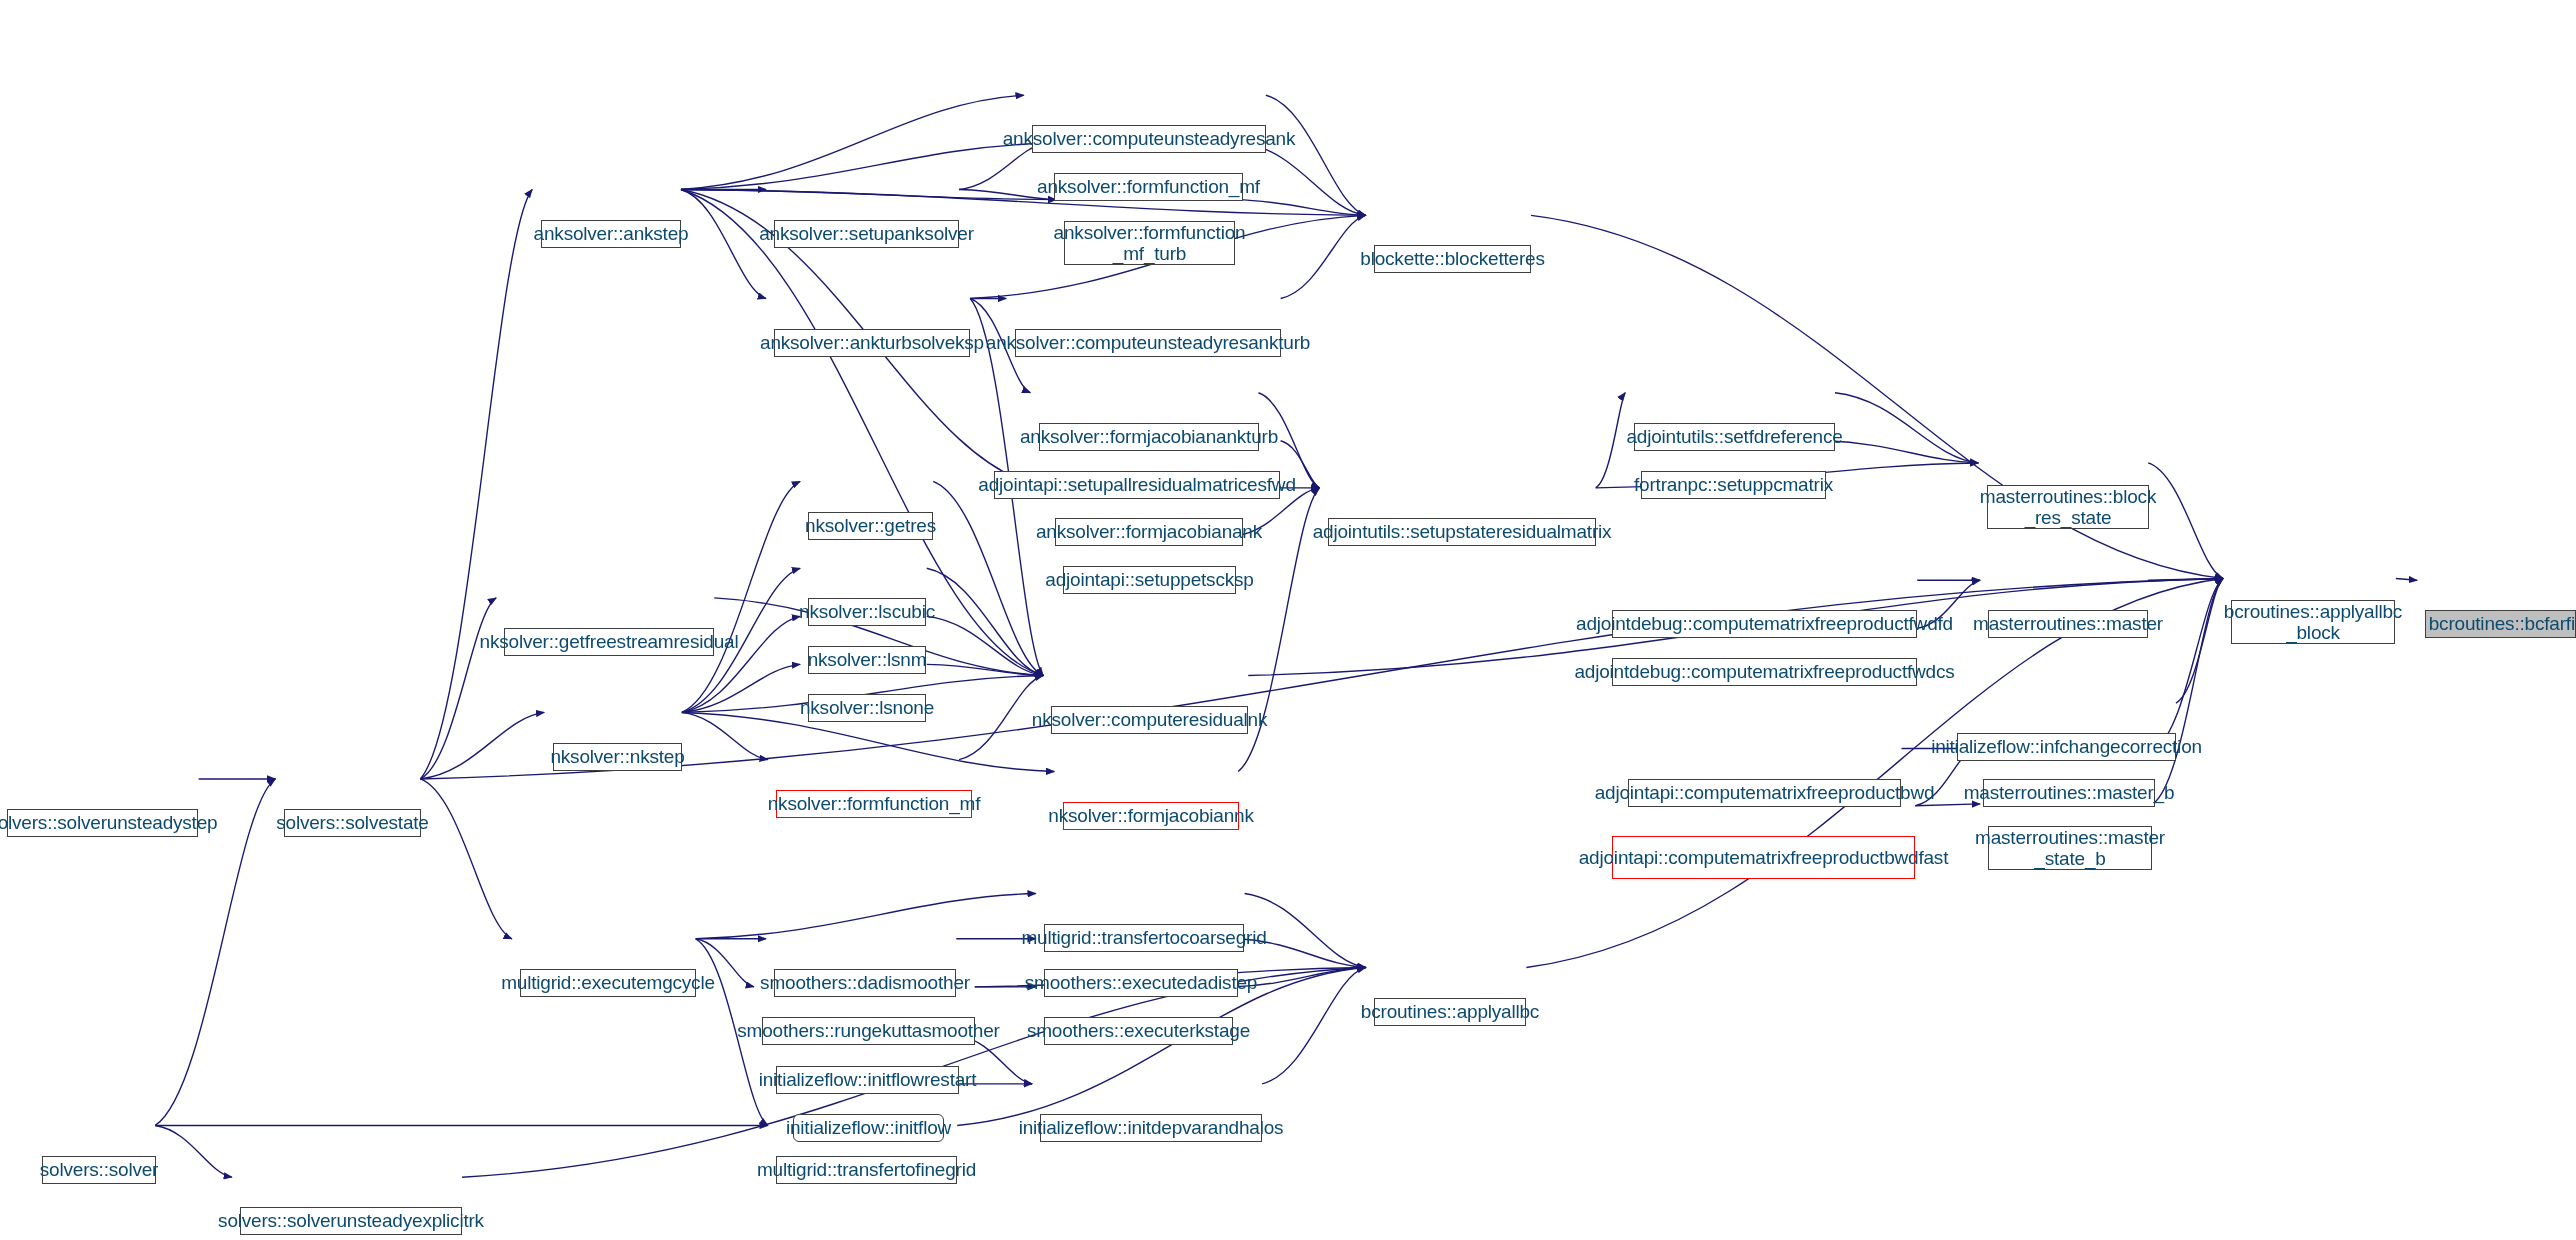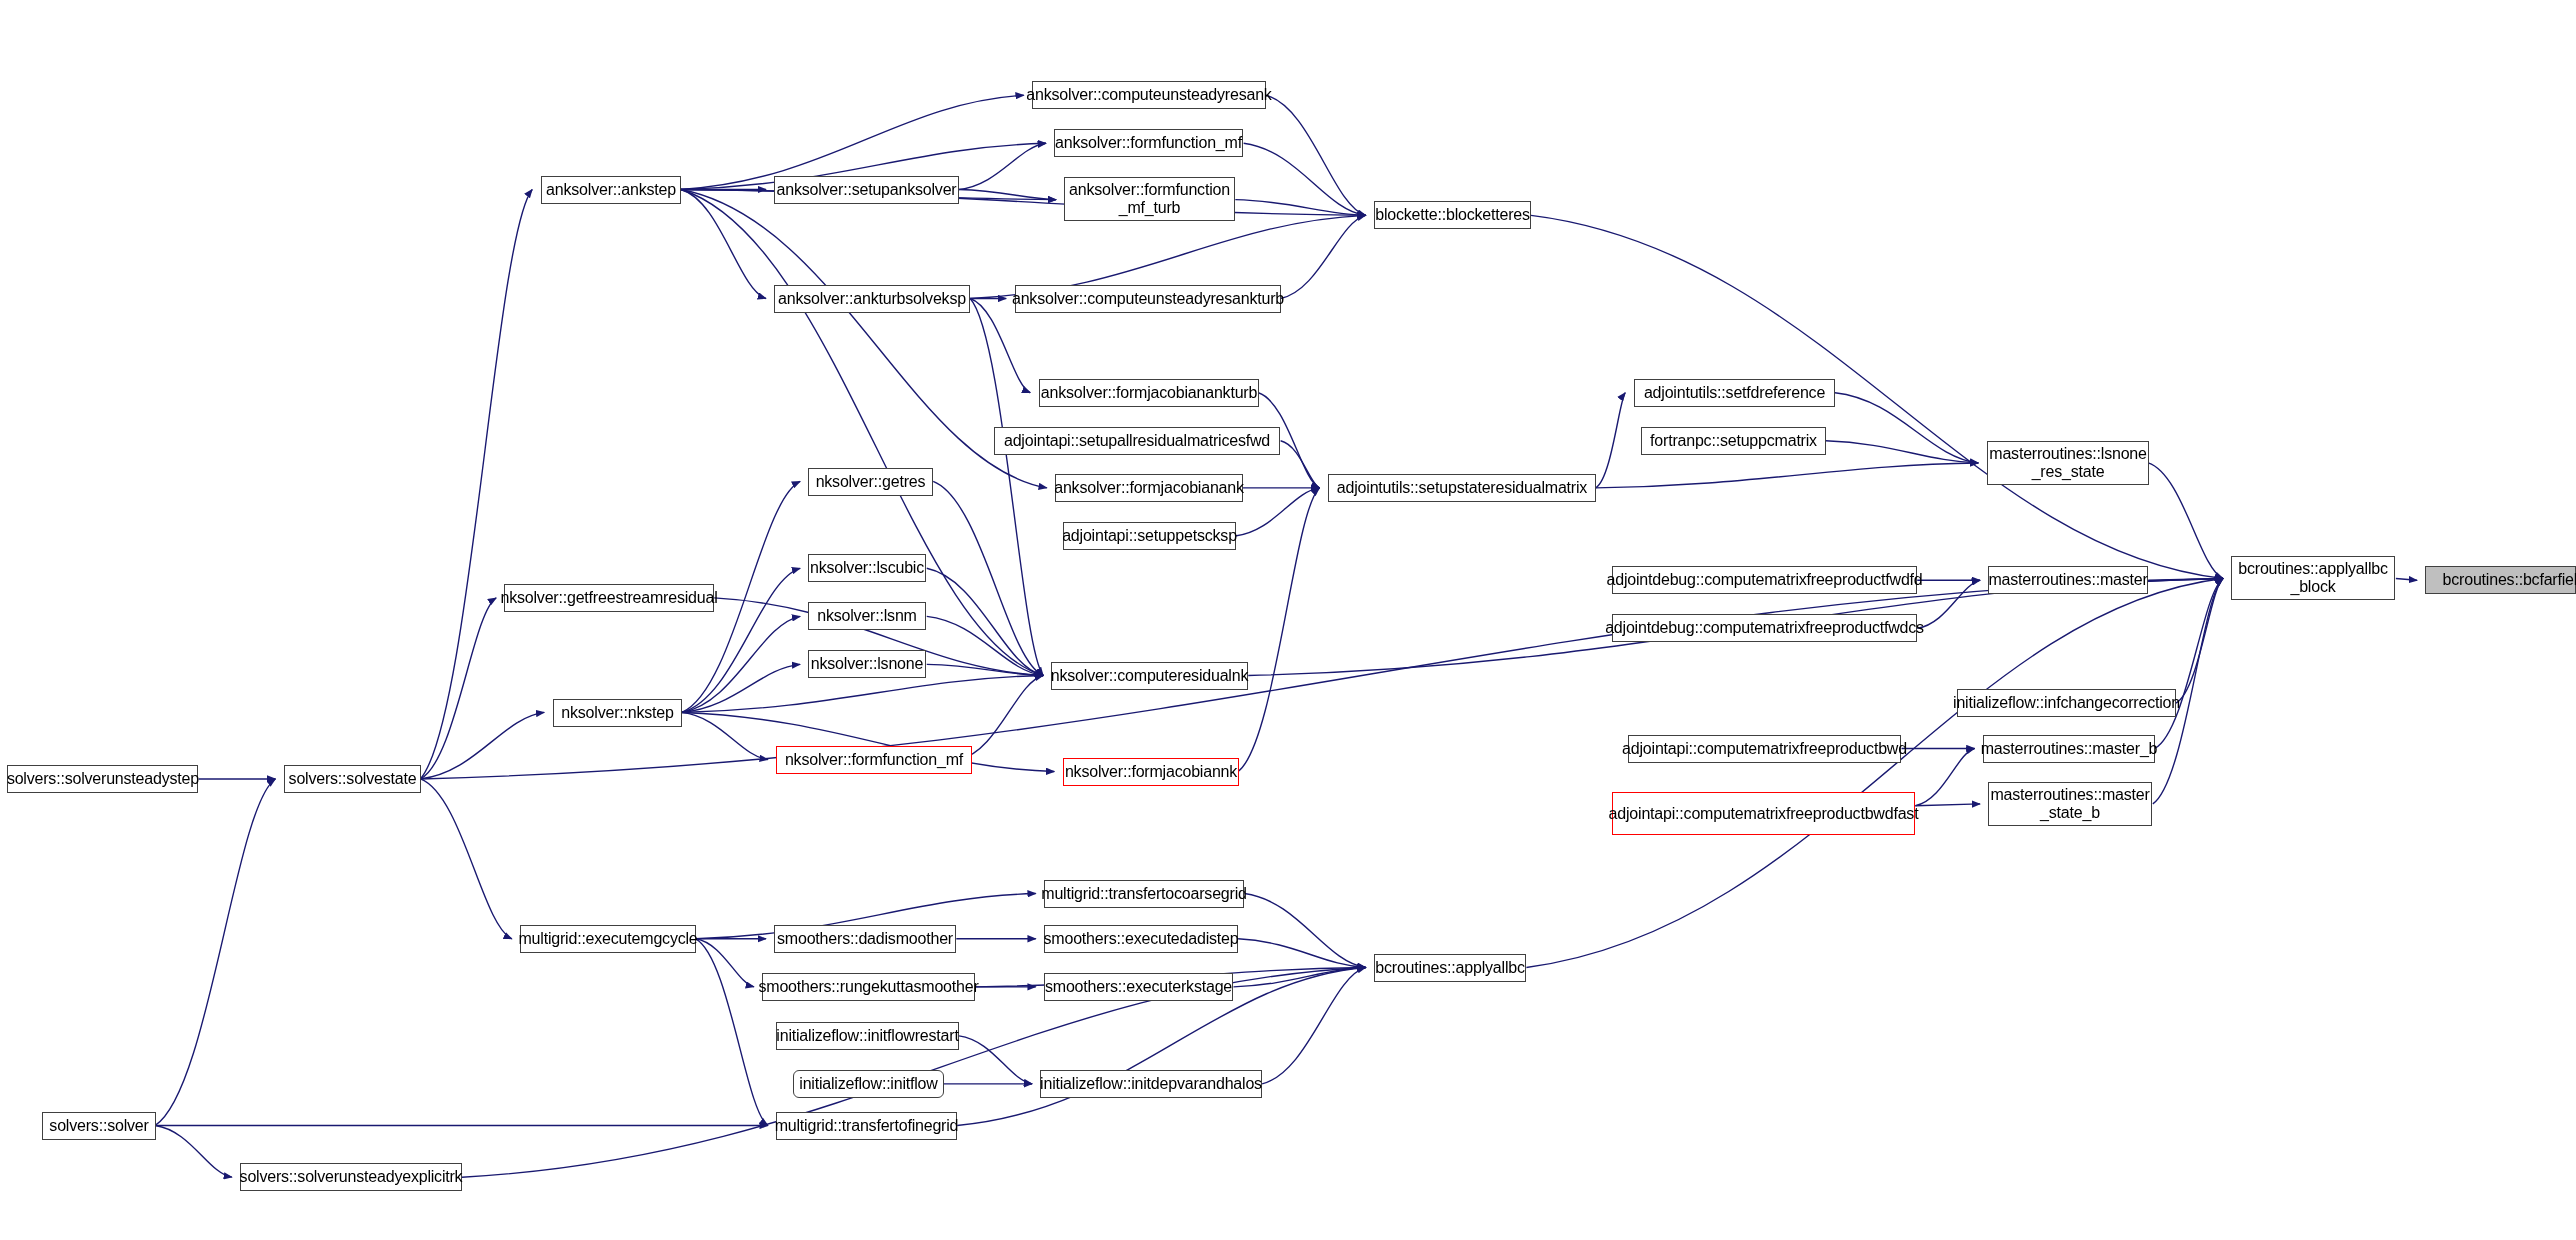--- a/index.html
+++ b/index.html
@@ -4,31 +4,32 @@
 <style>
   html,body{margin:0;padding:0;background:#ffffff;}
   body{font-family:"Liberation Sans","DejaVu Sans",sans-serif;}
   #graph{position:relative;width:2576px;height:1241px;background:#ffffff;overflow:hidden;}
   svg.edges{position:absolute;left:0;top:0;width:2576px;height:1241px;pointer-events:none;}
   .node{
     position:absolute;
     box-sizing:border-box;
     border:1.5px solid #404040;
     background:#ffffff;
-    color:#000000;
+    color:#0c4a6e;
     display:flex;
     align-items:center;
     justify-content:center;
     text-align:center;
-    font-size:16px;
+    font-size:19px;
     line-height:1.12;
     letter-spacing:-0.2px;
     white-space:pre-line;
     padding:0 4.6px;
     cursor:pointer;
+    margin-top:44px;
   }
   .node.red{border-color:#ff0000;}
   .node.cur{background:#bfbfbf;border-color:#404040;}
 </style>
 </head>
 <body>
 
 <div id="graph">
   <svg class="edges" id="edge-layer" viewBox="0 0 2788 1343" xmlns="http://www.w3.org/2000/svg">
     <defs>
@@ -127,21 +128,21 @@
       <div class="node" style="left: 774px; top: 176px; width: 185px; height: 28px;">anksolver::setupanksolver</div>
       <div class="node" style="left: 774px; top: 285px; width: 196px; height: 28px;">anksolver::ankturbsolveksp</div>
       <div class="node" style="left: 1015px; top: 285px; width: 266px; height: 28px;">anksolver::computeunsteadyresankturb</div>
       <div class="node" style="left: 1039px; top: 379px; width: 220px; height: 28px;">anksolver::formjacobianankturb</div>
       <div class="node" style="left: 994px; top: 427px; width: 286px; height: 28px;">adjointapi::setupallresidualmatricesfwd</div>
       <div class="node" style="left: 1055px; top: 474px; width: 188px; height: 28px;">anksolver::formjacobianank</div>
       <div class="node" style="left: 1063px; top: 522px; width: 173px; height: 28px;">adjointapi::setuppetscksp</div>
       <div class="node" style="left: 1328px; top: 474px; width: 268px; height: 28px;">adjointutils::setupstateresidualmatrix</div>
       <div class="node" style="left: 1634px; top: 379px; width: 201px; height: 28px;">adjointutils::setfdreference</div>
       <div class="node" style="left: 1641px; top: 427px; width: 185px; height: 28px;">fortranpc::setuppcmatrix</div>
-      <div class="node" style="left: 1987px; top: 441px; width: 162px; height: 44px;">masterroutines::lsnone
+      <div class="node" style="left: 1987px; top: 441px; width: 162px; height: 44px;">masterroutines::block
 _res_state</div>
       <div class="node" style="left: 2231px; top: 556px; width: 164px; height: 44px;">bcroutines::applyallbc
 _block</div>
       <div class="node cur" style="left: 2425px; top: 566px; width: 151px; height: 28px; padding-left: 32px;">bcroutines::bcfarfield</div>
       <div class="node" style="left: 1612px; top: 566px; width: 305px; height: 28px;">adjointdebug::computematrixfreeproductfwdfd</div>
       <div class="node" style="left: 1612px; top: 614px; width: 305px; height: 28px;">adjointdebug::computematrixfreeproductfwdcs</div>
       <div class="node" style="left: 1988px; top: 566px; width: 160px; height: 28px;">masterroutines::master</div>
       <div class="node" style="left: 1957px; top: 689px; width: 219px; height: 28px;">initializeflow::infchangecorrection</div>
       <div class="node" style="left: 1628px; top: 735px; width: 273px; height: 28px;">adjointapi::computematrixfreeproductbwd</div>
       <div class="node" style="left: 1983px; top: 735px; width: 172px; height: 28px;">masterroutines::master_b</div>

